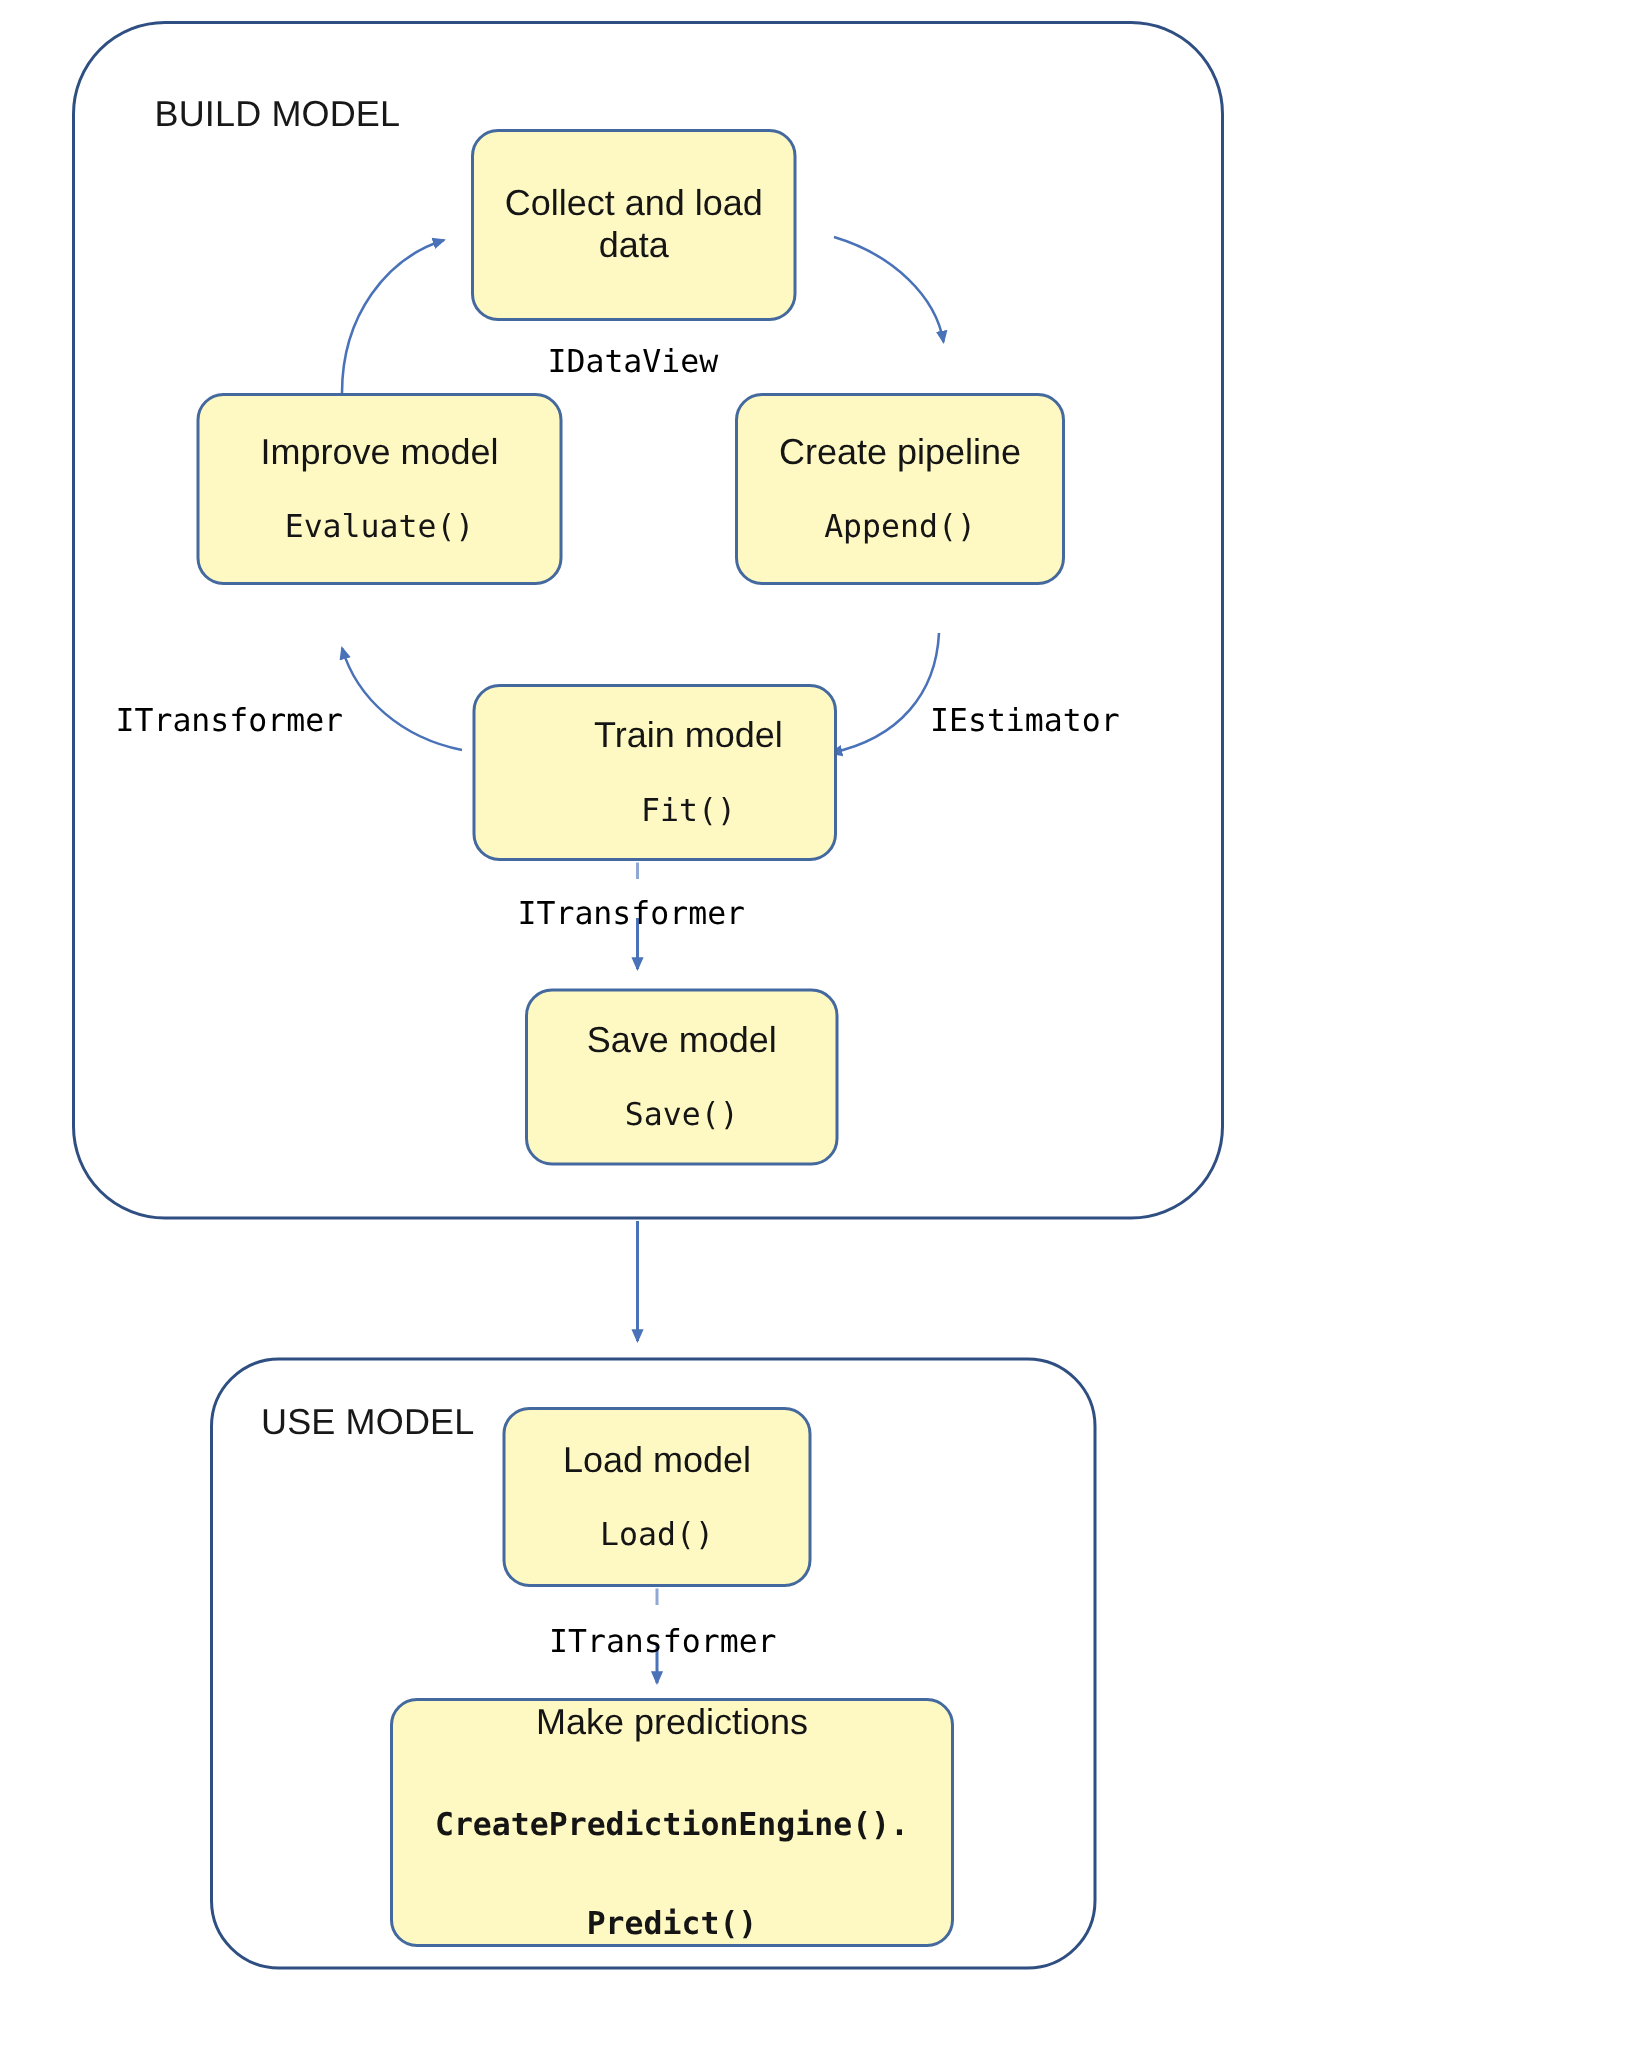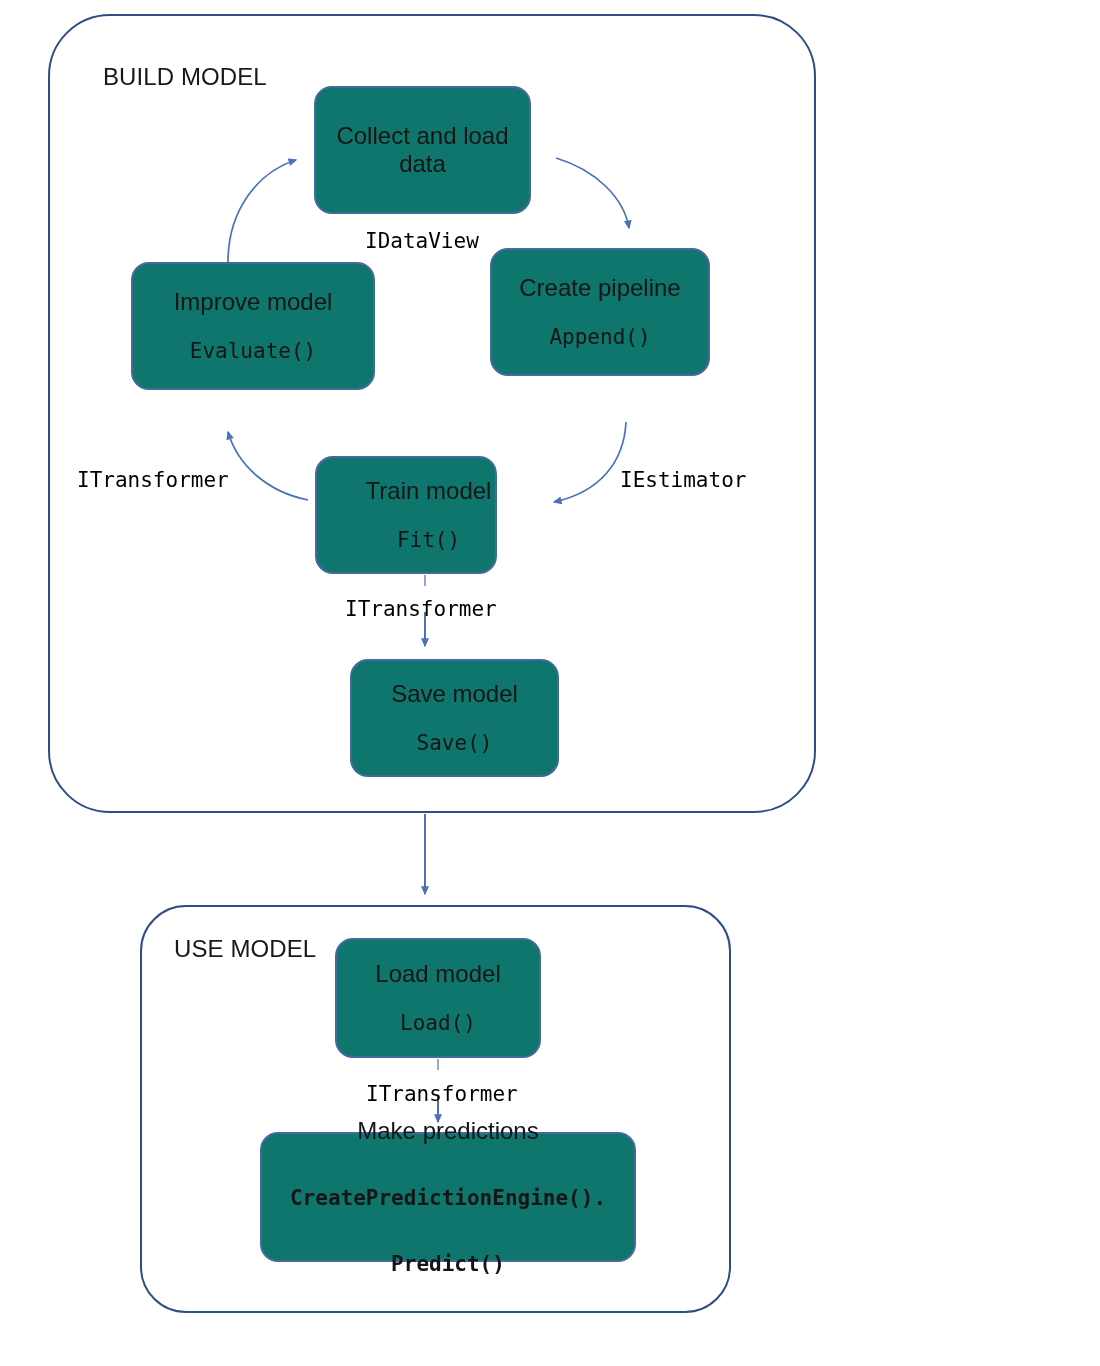--- a/index.html
+++ b/index.html
@@ -53,21 +53,21 @@
     white-space: nowrap;
   }
   #label-build { left: 103px; top: 63px; }
   #label-use   { left: 174px; top: 935px; }
 
   
   .node {
     position: absolute;
     border: 2.5px solid #44699e;
     border-radius: 18px;
-    background: #0f766e;
+    background: #fef9c3;
     box-sizing: border-box;
     display: flex;
     flex-direction: column;
     align-items: center;
     justify-content: center;
     text-align: center;
   }
   .node .title {
     font-family: "Liberation Sans", sans-serif;
     font-size: 24px;
@@ -79,25 +79,25 @@
     font-size: 21px;
     color: #151515;
     line-height: 1.2;
     white-space: pre;
   }
 
   #node-collect     { left: 314px; top: 86px;   width: 217px; height: 128px; }
   #node-collect .title { margin: 0; }
 
   #node-improve     { left: 131px; top: 262px;  width: 244px; height: 128px; }
-  #node-pipeline    { left: 490px; top: 248px;  width: 220px; height: 128px; }
-  #node-train       { left: 315px; top: 456px;  width: 182px; height: 118px; padding-left: 45px; }
+  #node-pipeline    { left: 490px; top: 262px;  width: 220px; height: 128px; }
+  #node-train       { left: 315px; top: 456px;  width: 243px; height: 118px; padding-left: 45px; }
   #node-save        { left: 322px; top: 659px;  width: 209px; height: 118px; margin-left: 28px; }
   #node-load        { left: 335px; top: 938px;  width: 206px; height: 120px; }
-  #node-predict     { left: 260px; top: 1132px; width: 376px; height: 130px; }
+  #node-predict     { left: 260px; top: 1132px; width: 376px; height: 166px; }
 
   #node-improve .api,
   #node-pipeline .api,
   #node-train .api,
   #node-save .api,
   #node-load .api { margin-top: 22px; }
 
   #node-predict .api { margin-top: 41px; font-weight: bold; }
 
   

